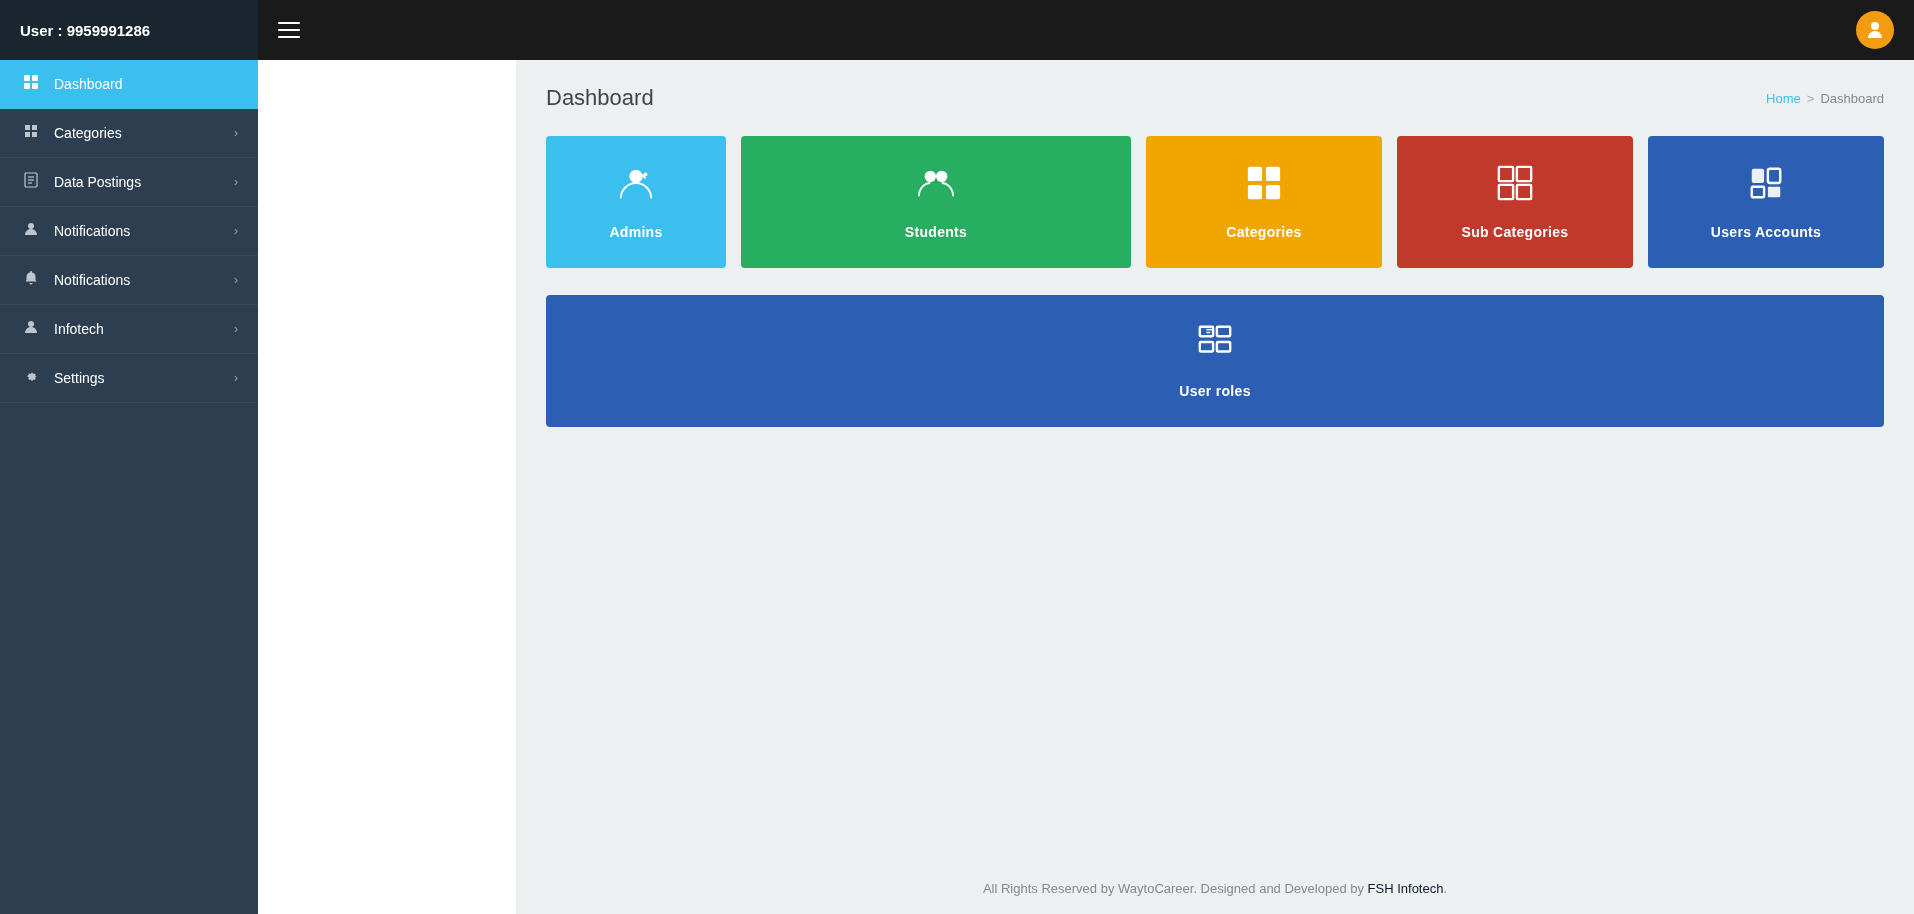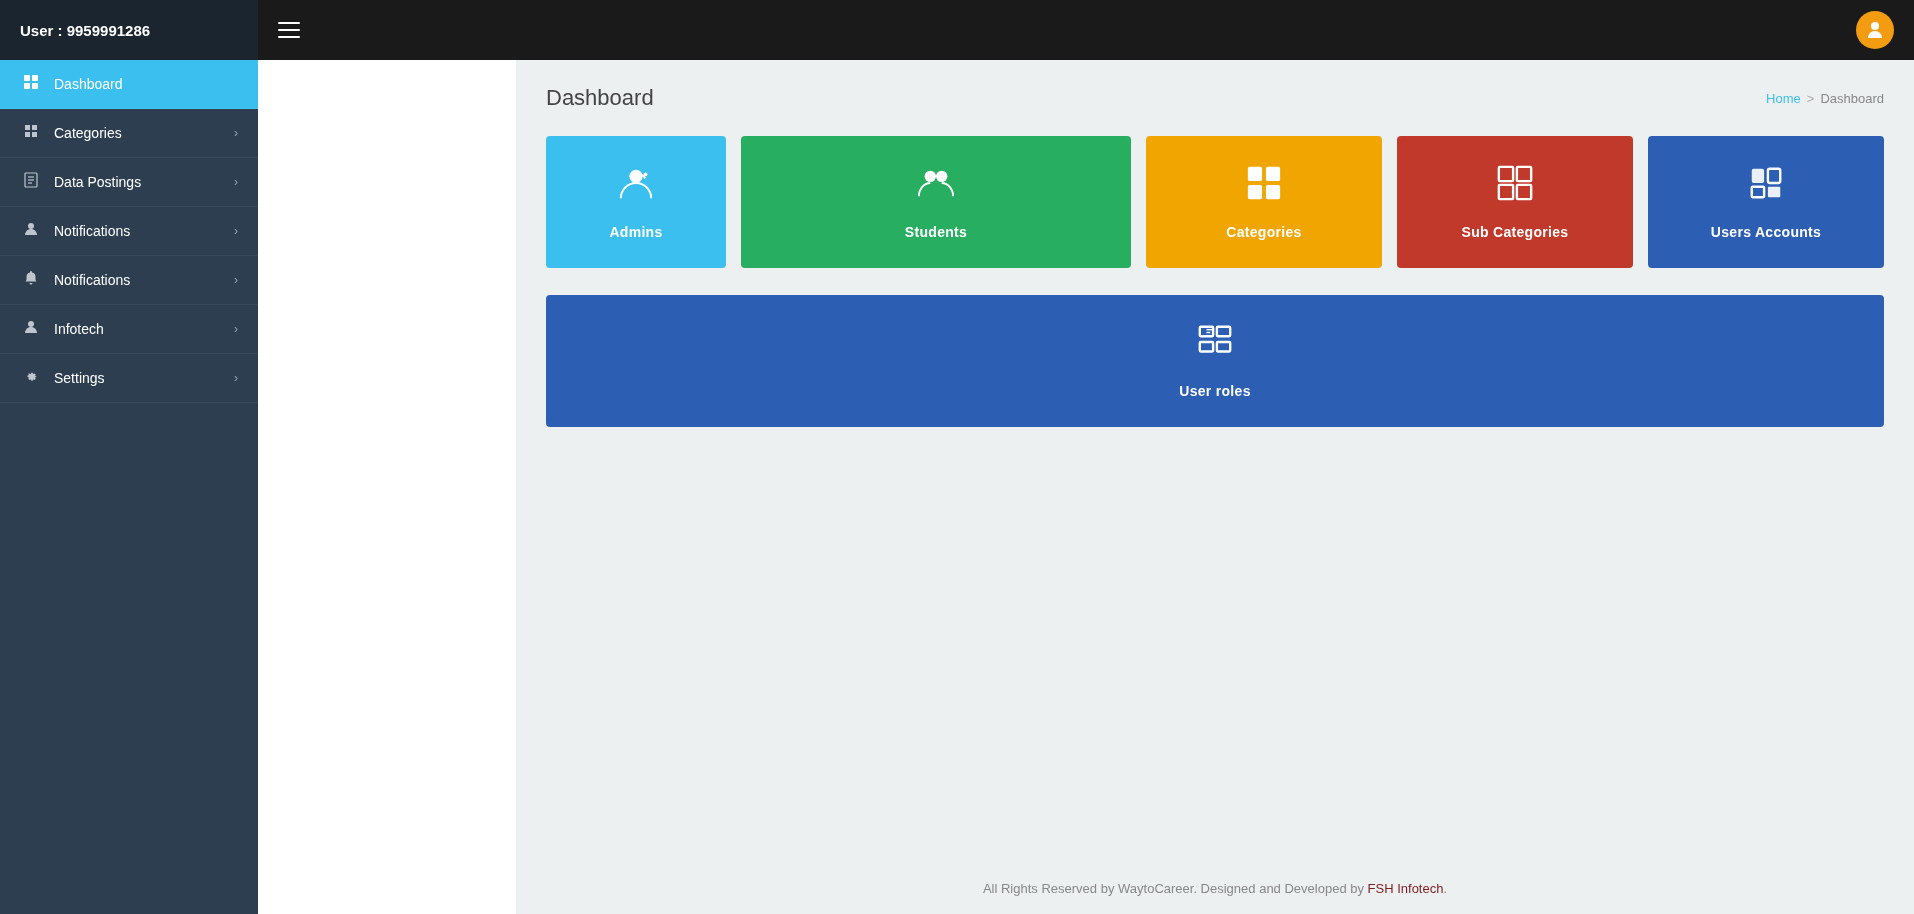--- a/index.html
+++ b/index.html
@@ -178,21 +178,21 @@
 
     
     #footer {
       text-align: center;
       padding: 18px;
       font-size: 13px;
       color: #888;
       background: #ecf0f1;
     }
     #footer .fsh-link {
-      color: #7f1d1d;
+      color: #0f172a;
       cursor: pointer;
     }
 
     
     .icon-svg { width: 38px; height: 38px; fill: #fff; margin-bottom: 8px; }
   </style>
 </head>
 <body>
 
 <div id="sidebar">

